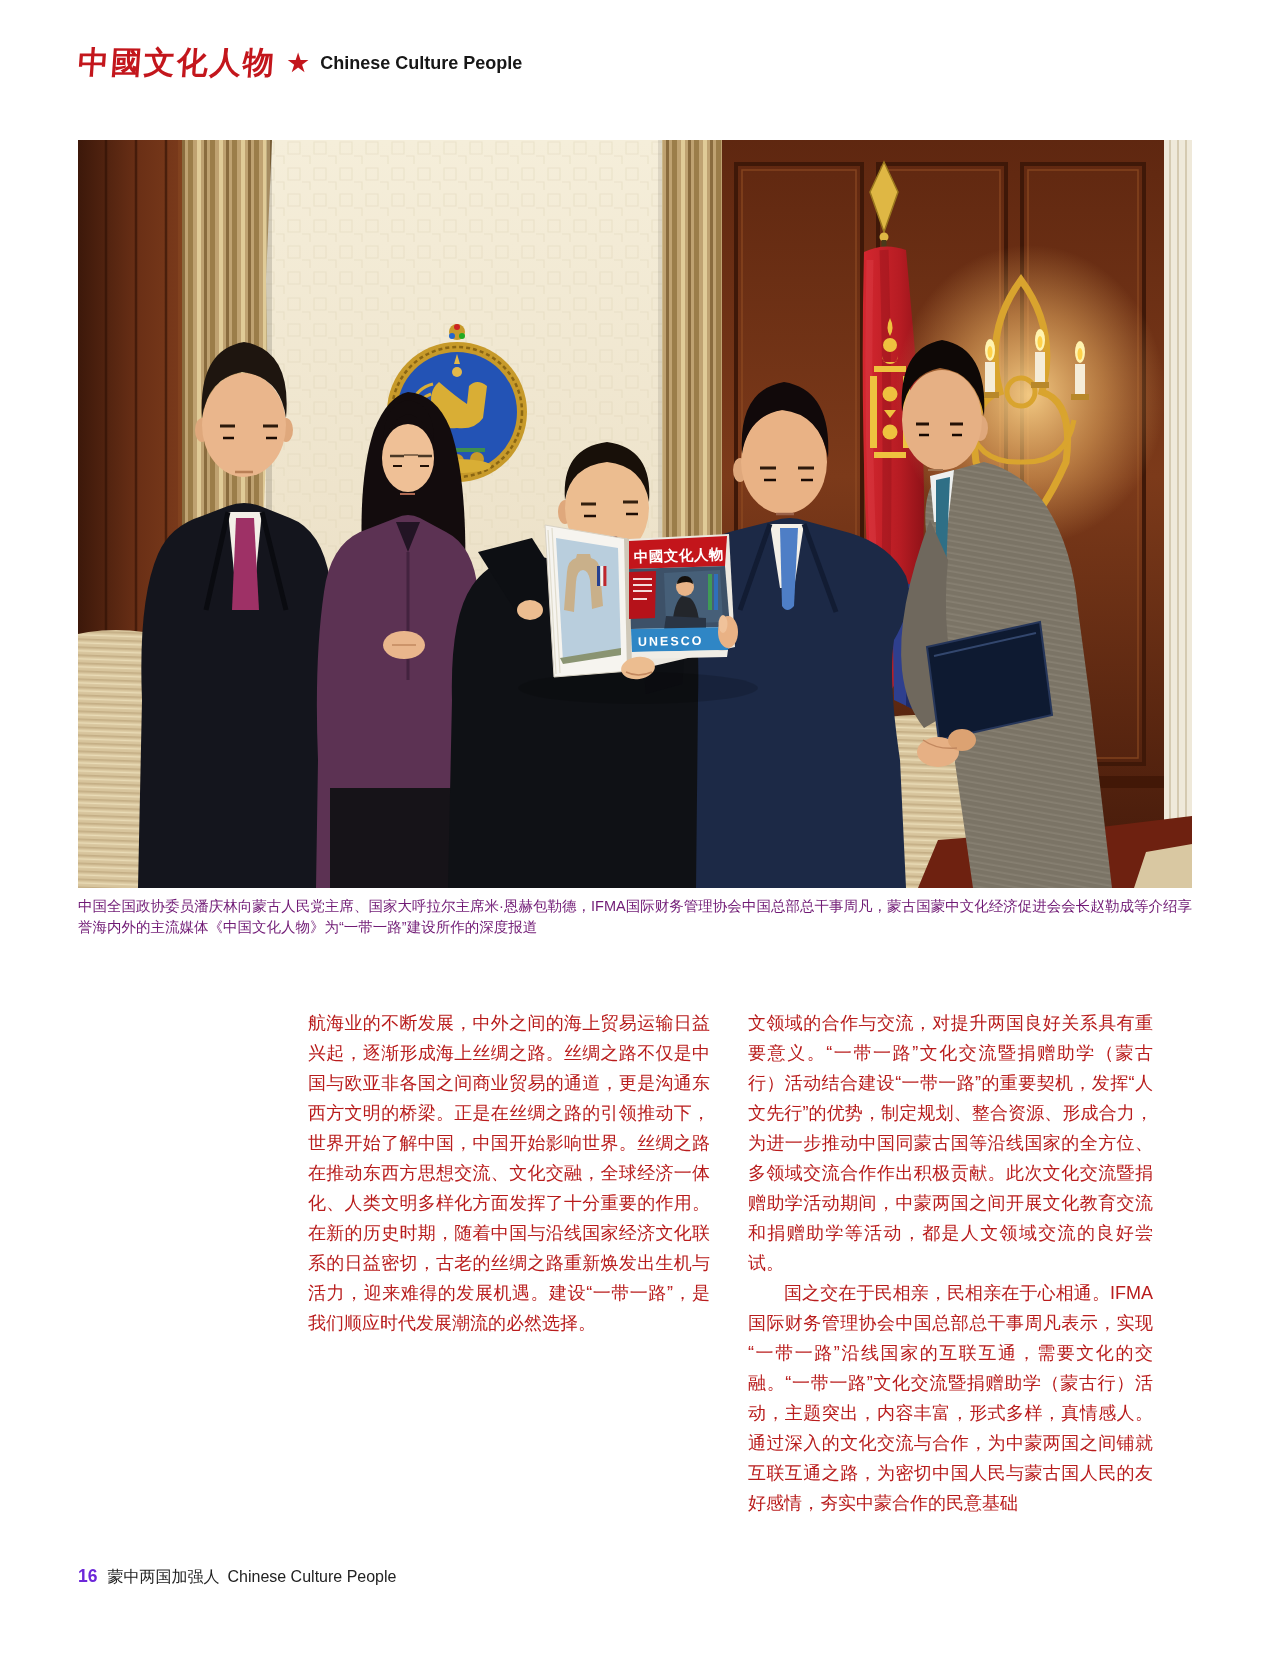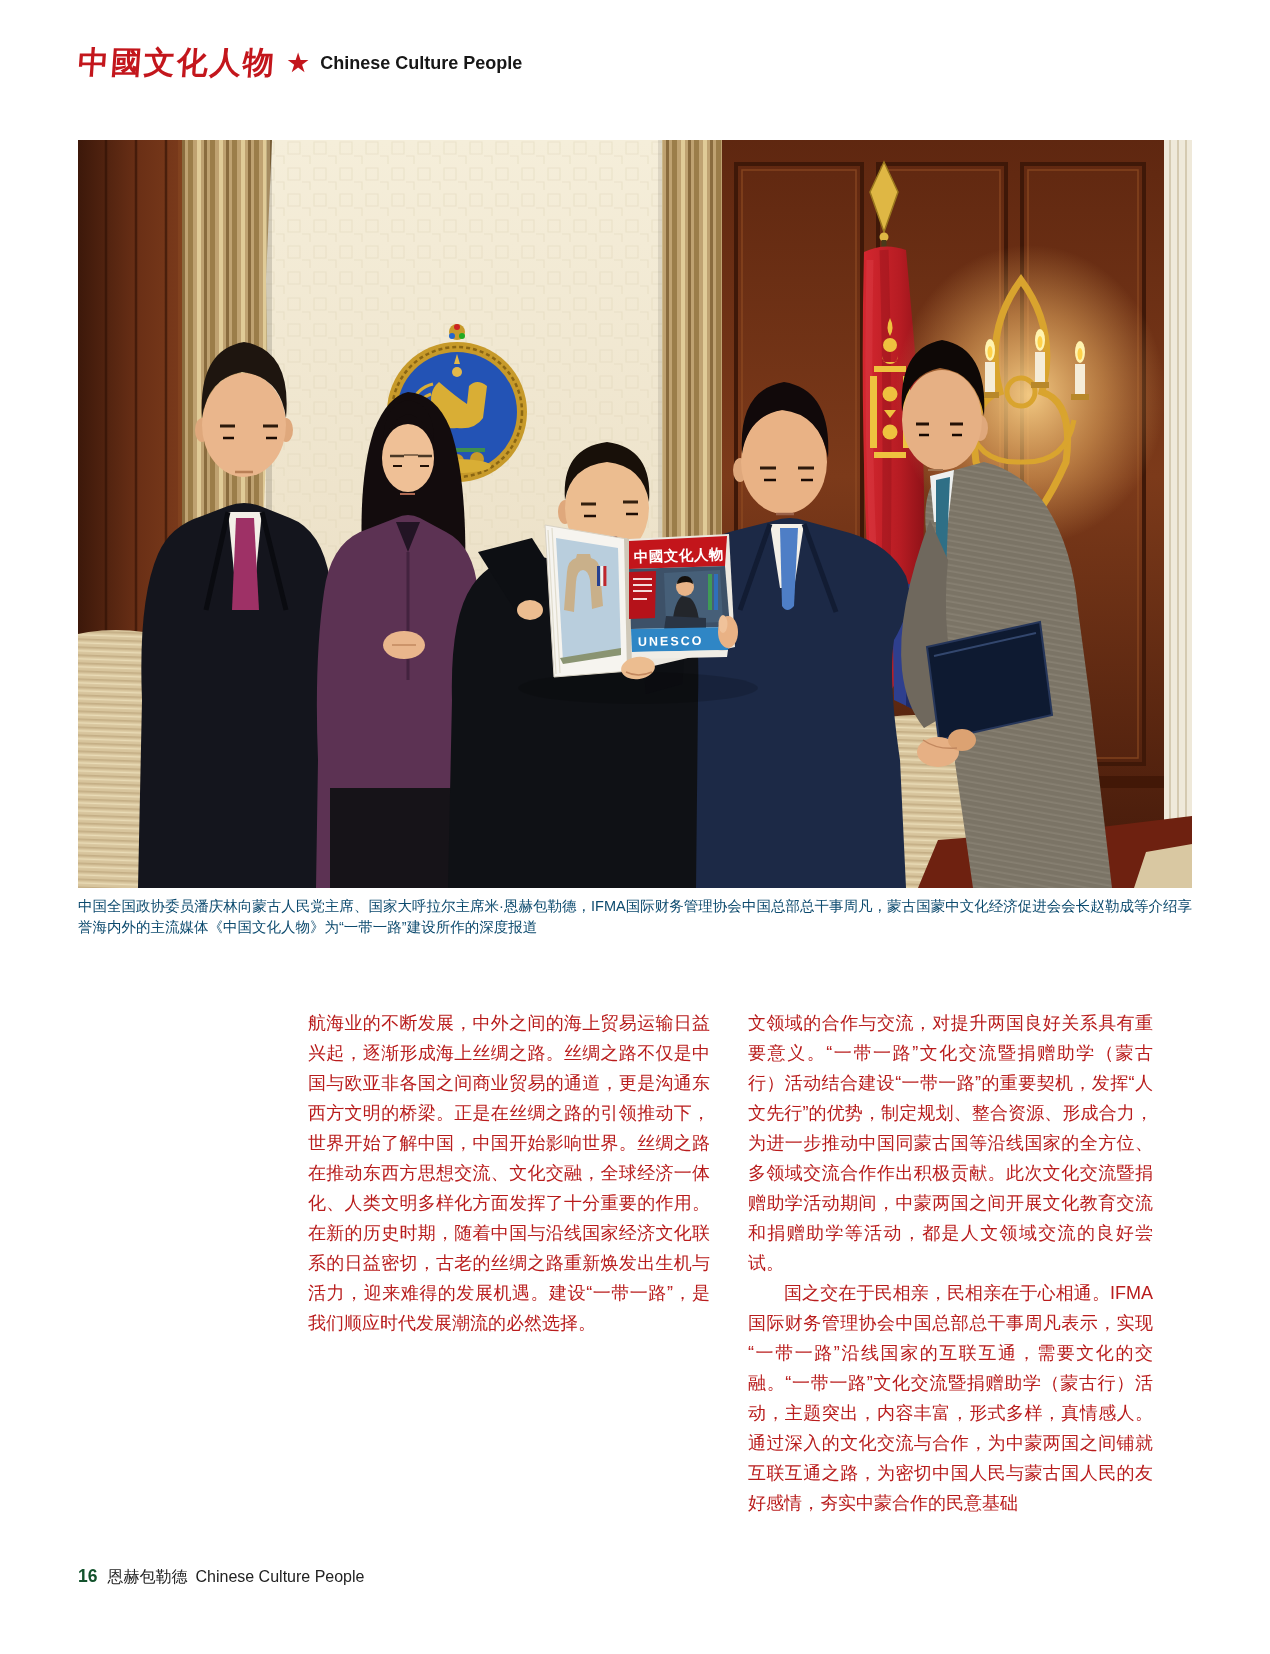--- a/index.html
+++ b/index.html
@@ -8,32 +8,32 @@
   
   .masthead{position:absolute;left:78px;top:40px;height:46px;display:flex;align-items:center;}
   .logo-cn{font-size:31px;font-weight:800;color:#c3161c;letter-spacing:2px;transform:skewX(-4deg);
            font-family:"DejaVu Sans","Liberation Sans",sans-serif;}
   .logo-star{color:#c3161c;font-size:27px;margin:0 10px 0 10px;}
   .logo-en{font-size:18px;font-weight:700;color:#171717;letter-spacing:0px;}
   
   .photo-wrap{position:absolute;left:78px;top:140px;width:1114px;height:748px;background:#e8decb;}
   .photo-wrap svg{display:block;}
   
-  .caption{position:absolute;left:78px;top:896px;width:1114px;font-size:14.5px;line-height:21px;color:#0c4a6e;
+  .caption{position:absolute;left:78px;top:896px;width:1114px;font-size:14.5px;line-height:21px;color:#701a75;
            text-align:justify;}
   
   .col{position:absolute;top:1008px;font-size:18px;line-height:30px;text-align:justify;
        color:#b91c1c;}
   .col-1{left:308px;width:402px;}
   .col-2{left:748px;width:405px;}
   .col p{margin:0;padding:0;}
   .col p.indent{text-indent:2em;}
   
   .footer{position:absolute;left:78px;top:1566px;display:flex;align-items:baseline;font-size:16px;color:#222;}
-  .pageno{font-weight:700;font-size:17.5px;color:#14532d;margin-right:10px;}
+  .pageno{font-weight:700;font-size:17.5px;color:#6d28d9;margin-right:10px;}
   .footer .t-cn{margin-right:8px;}
 </style>
 </head>
 <body>
 
 <div class="page">
 
   <div class="masthead">
     <span class="logo-cn">中國文化人物</span>
     <span class="logo-star">★</span>
@@ -338,17 +338,17 @@
   <div class="col col-1">
       <p>航海业的不断发展，中外之间的海上贸易运输日益兴起，逐渐形成海上丝绸之路。丝绸之路不仅是中国与欧亚非各国之间商业贸易的通道，更是沟通东西方文明的桥梁。正是在丝绸之路的引领推动下，世界开始了解中国，中国开始影响世界。丝绸之路在推动东西方思想交流、文化交融，全球经济一体化、人类文明多样化方面发挥了十分重要的作用。在新的历史时期，随着中国与沿线国家经济文化联系的日益密切，古老的丝绸之路重新焕发出生机与活力，迎来难得的发展机遇。建设“一带一路”，是我们顺应时代发展潮流的必然选择。</p>
     </div>
   <div class="col col-2">
       <p>文领域的合作与交流，对提升两国良好关系具有重要意义。“一带一路”文化交流暨捐赠助学（蒙古行）活动结合建设“一带一路”的重要契机，发挥“人文先行”的优势，制定规划、整合资源、形成合力，为进一步推动中国同蒙古国等沿线国家的全方位、多领域交流合作作出积极贡献。此次文化交流暨捐赠助学活动期间，中蒙两国之间开展文化教育交流和捐赠助学等活动，都是人文领域交流的良好尝试。</p>
       <p class="indent">国之交在于民相亲，民相亲在于心相通。IFMA国际财务管理协会中国总部总干事周凡表示，实现“一带一路”沿线国家的互联互通，需要文化的交融。“一带一路”文化交流暨捐赠助学（蒙古行）活动，主题突出，内容丰富，形式多样，真情感人。通过深入的文化交流与合作，为中蒙两国之间铺就互联互通之路，为密切中国人民与蒙古国人民的友好感情，夯实中蒙合作的民意基础</p>
     </div>
 
   <div class="footer">
     <span class="pageno">16</span>
-    <span class="t-cn">恩赫包勒德</span>
+    <span class="t-cn">蒙中两国加强人</span>
     <span class="t-en">Chinese Culture People</span>
   </div>
 
 </div>
 
 </body></html>

